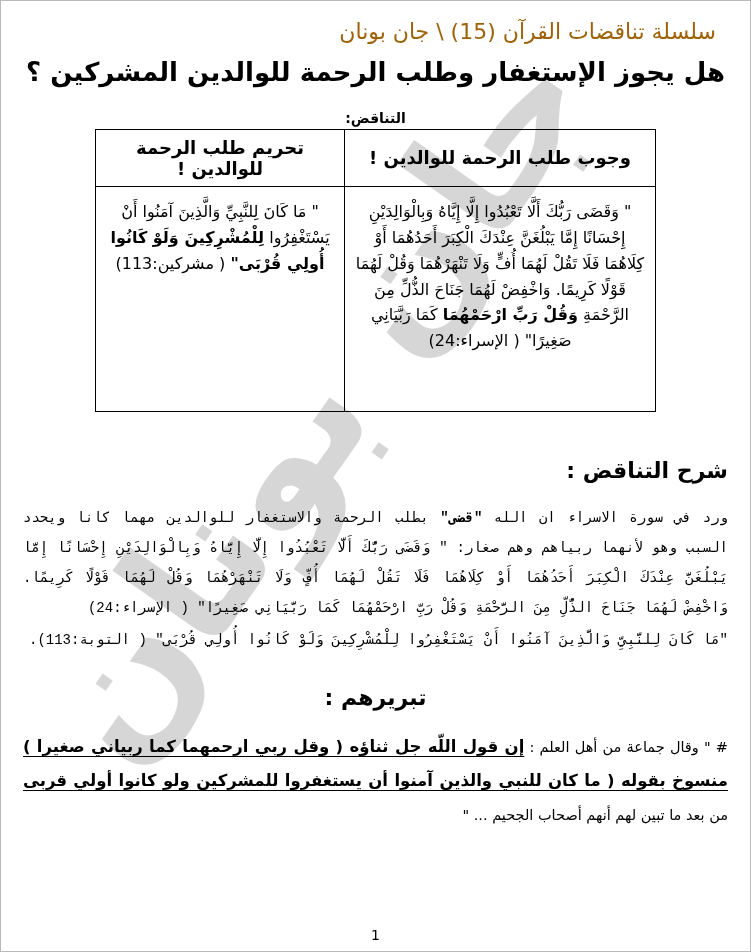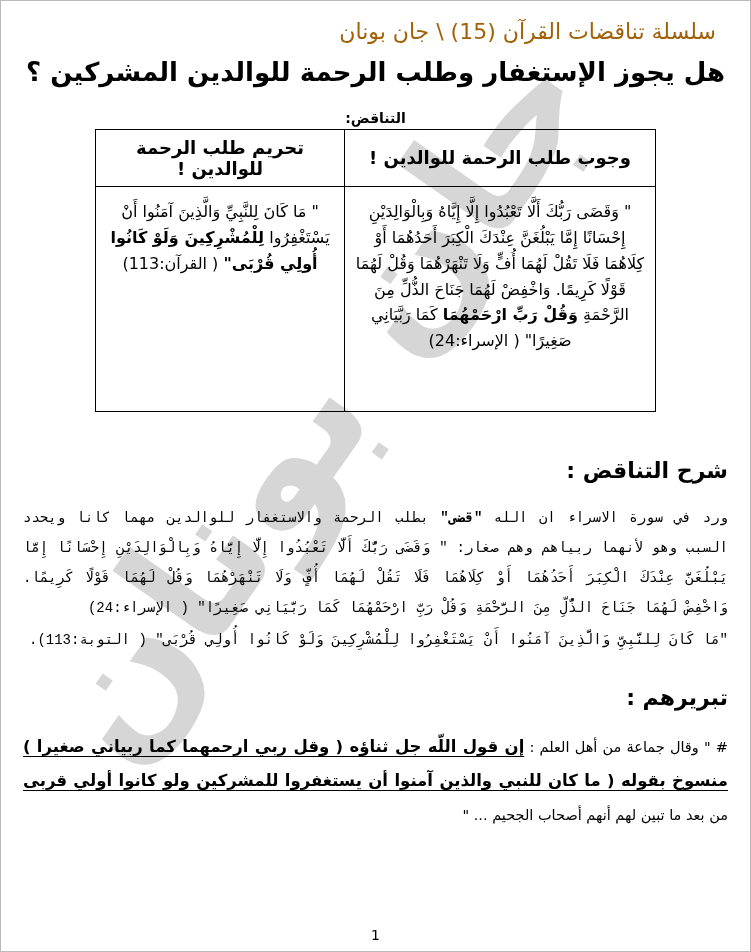--- a/index.html
+++ b/index.html
@@ -72,21 +72,21 @@
     height:196px;
   }
   .vb{font-weight:bold;}
   .b{font-weight:bold;}
   h2.section{
     text-align:right;
     font-weight:bold;
     font-size:22px;
     margin:46px 0 20px 0;
   }
-  h2.section.sm{margin-top:30px;}
+  h2.section.sm{margin-top:30px;text-align:center;}
   .para{
     font-size:14px;
     line-height:30px;
     margin:0 0 2px 0;
     text-align:justify;
     text-align-last:right;
     font-family:Liberation Mono, monospace;
   }
   .qalu{
     font-size:15px;
@@ -137,21 +137,21 @@
         </colgroup>
       <thead>
         <tr>
           <th>وجوب طلب الرحمة للوالدين !</th>
           <th>تحريم طلب الرحمة للوالدين !</th>
         </tr>
       </thead>
       <tbody>
         <tr>
           <td><span>" وَقَضَى رَبُّكَ أَلَّا تَعْبُدُوا إِلَّا إِيَّاهُ وَبِالْوَالِدَيْنِ إِحْسَانًا إِمَّا يَبْلُغَنَّ عِنْدَكَ الْكِبَرَ أَحَدُهُمَا أَوْ كِلَاهُمَا فَلَا تَقُلْ لَهُمَا أُفٍّ وَلَا تَنْهَرْهُمَا وَقُلْ لَهُمَا قَوْلًا كَرِيمًا. وَاخْفِضْ لَهُمَا جَنَاحَ الذُّلِّ مِنَ الرَّحْمَةِ </span><span class="vb">وَقُلْ رَبِّ ارْحَمْهُمَا</span><span> كَمَا رَبَّيَانِي صَغِيرًا" ( الإسراء:24)</span></td>
-          <td><span>" مَا كَانَ لِلنَّبِيِّ وَالَّذِينَ آمَنُوا أَنْ يَسْتَغْفِرُوا </span><span class="vb">لِلْمُشْرِكِينَ وَلَوْ كَانُوا أُولِي قُرْبَى"</span><span> ( القرآن:113)</span></td>
+          <td><span>" مَا كَانَ لِلنَّبِيِّ وَالَّذِينَ آمَنُوا أَنْ يَسْتَغْفِرُوا </span><span class="vb">لِلْمُشْرِكِينَ وَلَوْ كَانُوا أُولِي قُرْبَى"</span><span> ( مشركين:113)</span></td>
         </tr>
       </tbody>
     </table>
 
     <h2 class="section">شرح التناقض :</h2>
 
     <p class="para"><span>ورد في سورة الاسراء ان الله </span><span class="b">"قضى"</span><span> بطلب الرحمة والاستغفار للوالدين مهما كانا ويحدد السبب وهو لأنهما ربياهم وهم صغار: </span><span>" وَقَضَى رَبُّكَ أَلَّا تَعْبُدُوا إِلَّا إِيَّاهُ وَبِالْوَالِدَيْنِ إِحْسَانًا إِمَّا يَبْلُغَنَّ عِنْدَكَ الْكِبَرَ أَحَدُهُمَا أَوْ كِلَاهُمَا فَلَا تَقُلْ لَهُمَا أُفٍّ وَلَا تَنْهَرْهُمَا وَقُلْ لَهُمَا قَوْلًا كَرِيمًا. وَاخْفِضْ لَهُمَا جَنَاحَ الذُّلِّ مِنَ الرَّحْمَةِ وَقُلْ رَبِّ ارْحَمْهُمَا كَمَا رَبَّيَانِي صَغِيرًا" ( الإسراء:24)</span></p>
 
 
     <p class="para">"مَا كَانَ لِلنَّبِيِّ وَالَّذِينَ آمَنُوا أَنْ يَسْتَغْفِرُوا لِلْمُشْرِكِينَ وَلَوْ كَانُوا أُولِي قُرْبَى" ( التوبة:113).</p>

